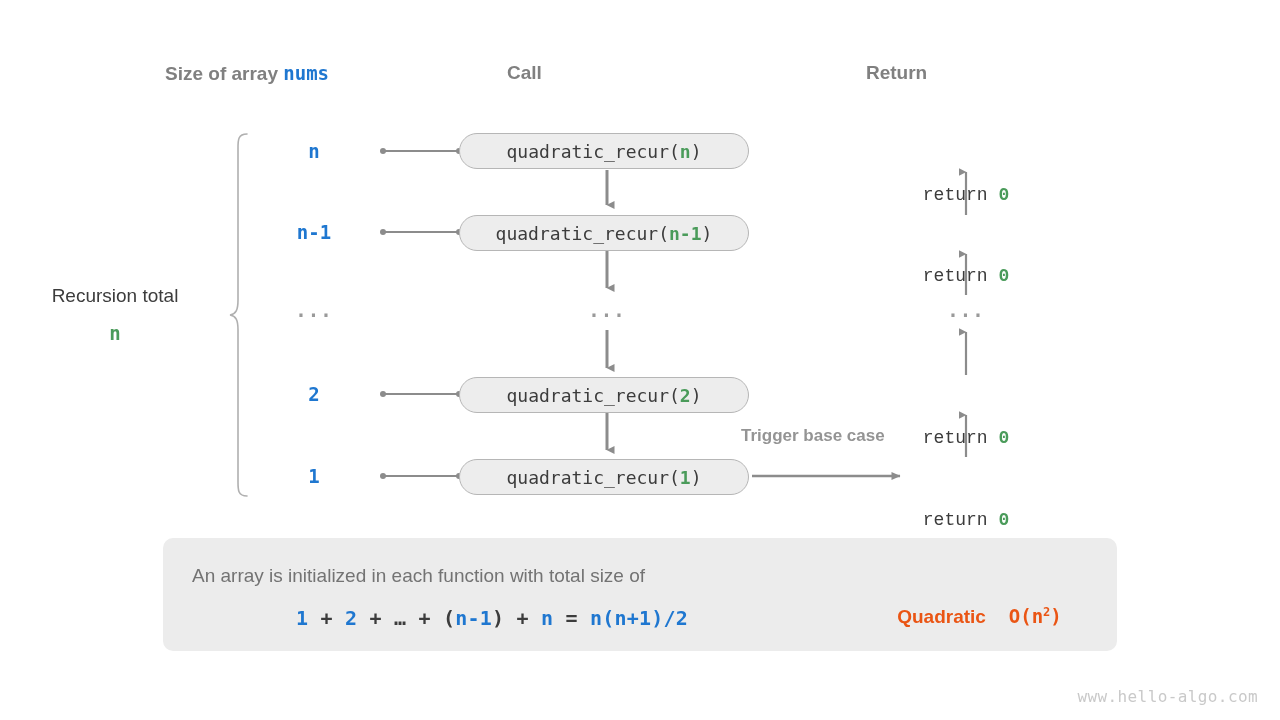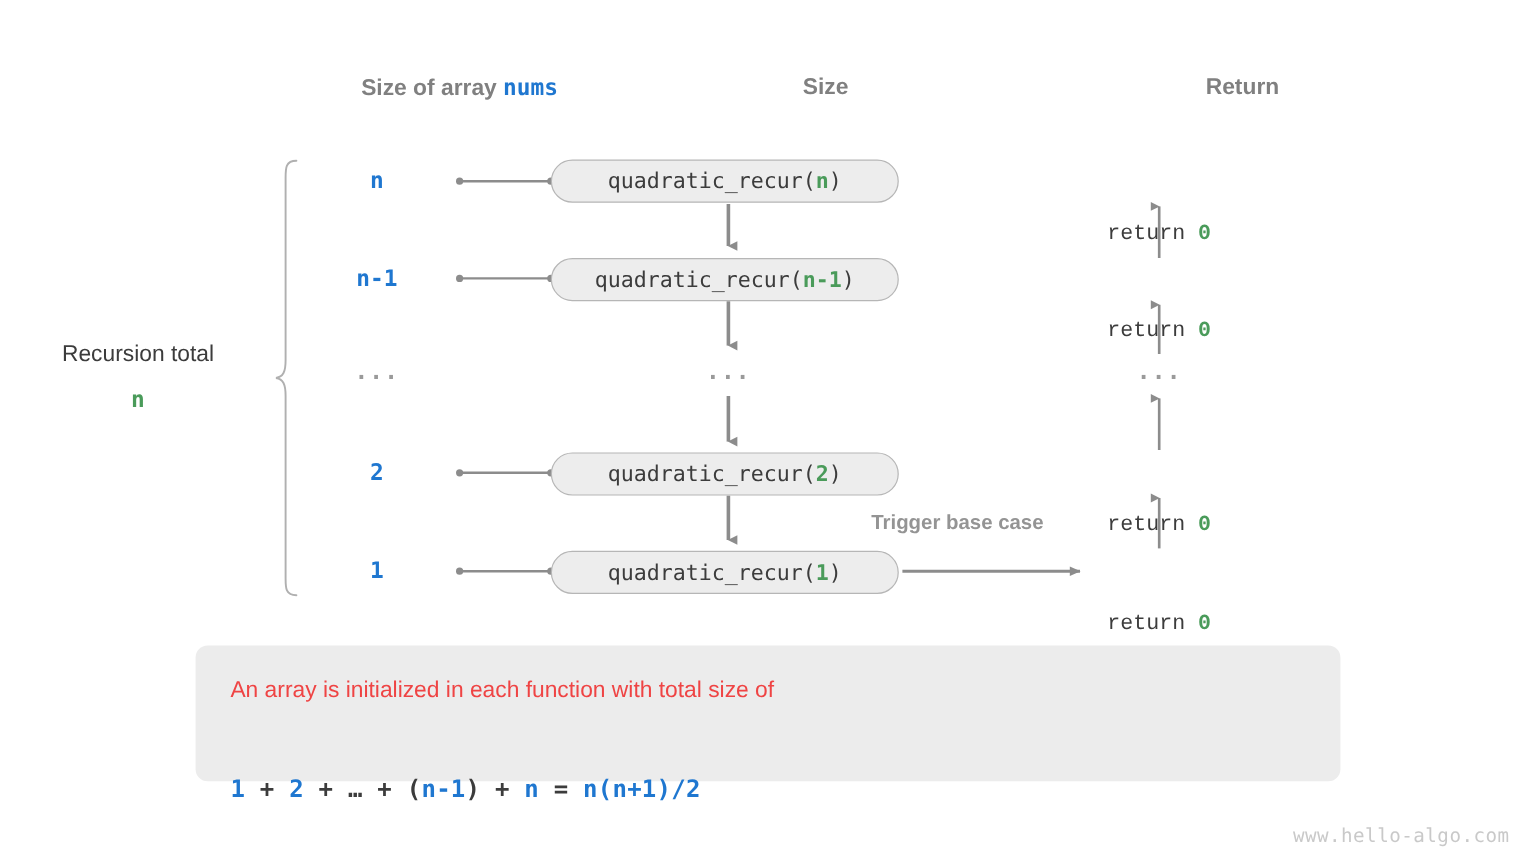--- a/index.html
+++ b/index.html
@@ -21,21 +21,21 @@
   }
   .abs { position: absolute; }
 
   
   .col-header {
     font-family: "Liberation Sans", sans-serif;
     font-size: 19px;
     font-weight: bold;
     color: #808080;
     white-space: nowrap;
-    text-align: right;
+    text-align: left;
   }
   .col-header .mono-blue {
     font-family: "DejaVu Sans Mono", monospace;
     color: #1f77d0;
     font-weight: bold;
     font-size: 19px;
   }
 
   
   .size-label {
@@ -100,20 +100,21 @@
   }
   .ret-label .val { color: #4a9b5a; font-weight: bold; }
 
   
   .annot {
     font-family: "Liberation Sans", sans-serif;
     font-size: 17px;
     font-weight: bold;
     color: #949494;
     white-space: nowrap;
+    margin-left: 15px;
   }
 
   
   svg.layer {
     position: absolute;
     left: 0; top: 0;
     width: 1280px;
     height: 720px;
     pointer-events: none;
   }
@@ -124,21 +125,21 @@
     left: 163px;
     top: 538px;
     width: 954px;
     height: 113px;
     background: #ececec;
     border-radius: 10px;
   }
   .sum-line1 {
     font-family: "Liberation Sans", sans-serif;
     font-size: 19px;
-    color: #ef4444;
+    color: #737373;
     white-space: nowrap;
   }
   .formula {
     font-family: "DejaVu Sans Mono", monospace;
     font-size: 20px;
     font-weight: bold;
     color: #3c3c3c;
     white-space: nowrap;
     letter-spacing: 0.2px;
   }
@@ -246,21 +247,21 @@
     </g>
 
     <g>
       <path d="M 802,586 L 833,586 L 833,575 L 856,597 L 833,619 L 833,608 L 802,608 Z" fill="#c6c6c6"></path>
     </g>
   </svg>
 
   <div class="abs col-header" style="left:165px; top:62px; width:300px;">
     <span>Size of array </span><span class="mono-blue">nums</span>
   </div>
-  <div class="abs col-header" style="left:507px; top:62px; width:200px;">Size</div>
+  <div class="abs col-header" style="left:507px; top:62px; width:200px;">Call</div>
   <div class="abs col-header" style="left:866px; top:62px; width:200px;">Return</div>
 
   <div class="abs depth-title" style="left:10px; top:285px; width:210px;">Recursion total</div>
   <div class="abs depth-value" style="left:10px; top:322px; width:210px;">n</div>
 
   <div class="abs size-label" style="left:264px; top:140px; width:100px;">n</div>
   <div class="abs size-label" style="left:264px; top:221px; width:100px;">n-1</div>
   <div class="abs dots-label" style="left:264px; top:299px; width:100px;">...</div>
   <div class="abs size-label" style="left:264px; top:383px; width:100px;">2</div>
   <div class="abs size-label" style="left:264px; top:465px; width:100px;">1</div>
@@ -308,21 +309,24 @@
   <div class="abs ret-label" style="left:866px; top:466px; width:200px; text-align:center;">
     <span>return </span><span class="val">0</span>
   </div>
 
   <div class="abs annot" style="left:726px; top:426px;">Trigger base case</div>
 
   <div class="summary-panel"></div>
 
   <div class="abs sum-line1" style="left:192px; top:565px; width:600px;">An array is initialized in each function with total size of</div>
 
-  <div class="abs formula" style="left:192px; top:606px; width:600px; margin-top:39px;">
+  <div class="abs formula" style="left:192px; top:606px; width:600px; text-align:center;">
     <span class="b">1</span><span class="g"> + </span><span class="b">2</span><span class="g"> + </span><span class="g">…</span><span class="g"> + </span><span class="g">(</span><span class="b">n-1</span><span class="g">)</span><span class="g"> + </span><span class="b">n</span><span class="g"> = </span><span class="b">n(n+1)/2</span>
   </div>
 
 
+  <div class="abs sum-result" style="left:857px; top:605px; width:245px;">
+    <span class="word">Quadratic</span><span class="bigo">&nbsp; <span>O(n</span><sup>2</sup><span>)</span></span>
+  </div>
 
   <div class="watermark">www.hello-algo.com</div>
 
 </div>
 
 </body></html>

